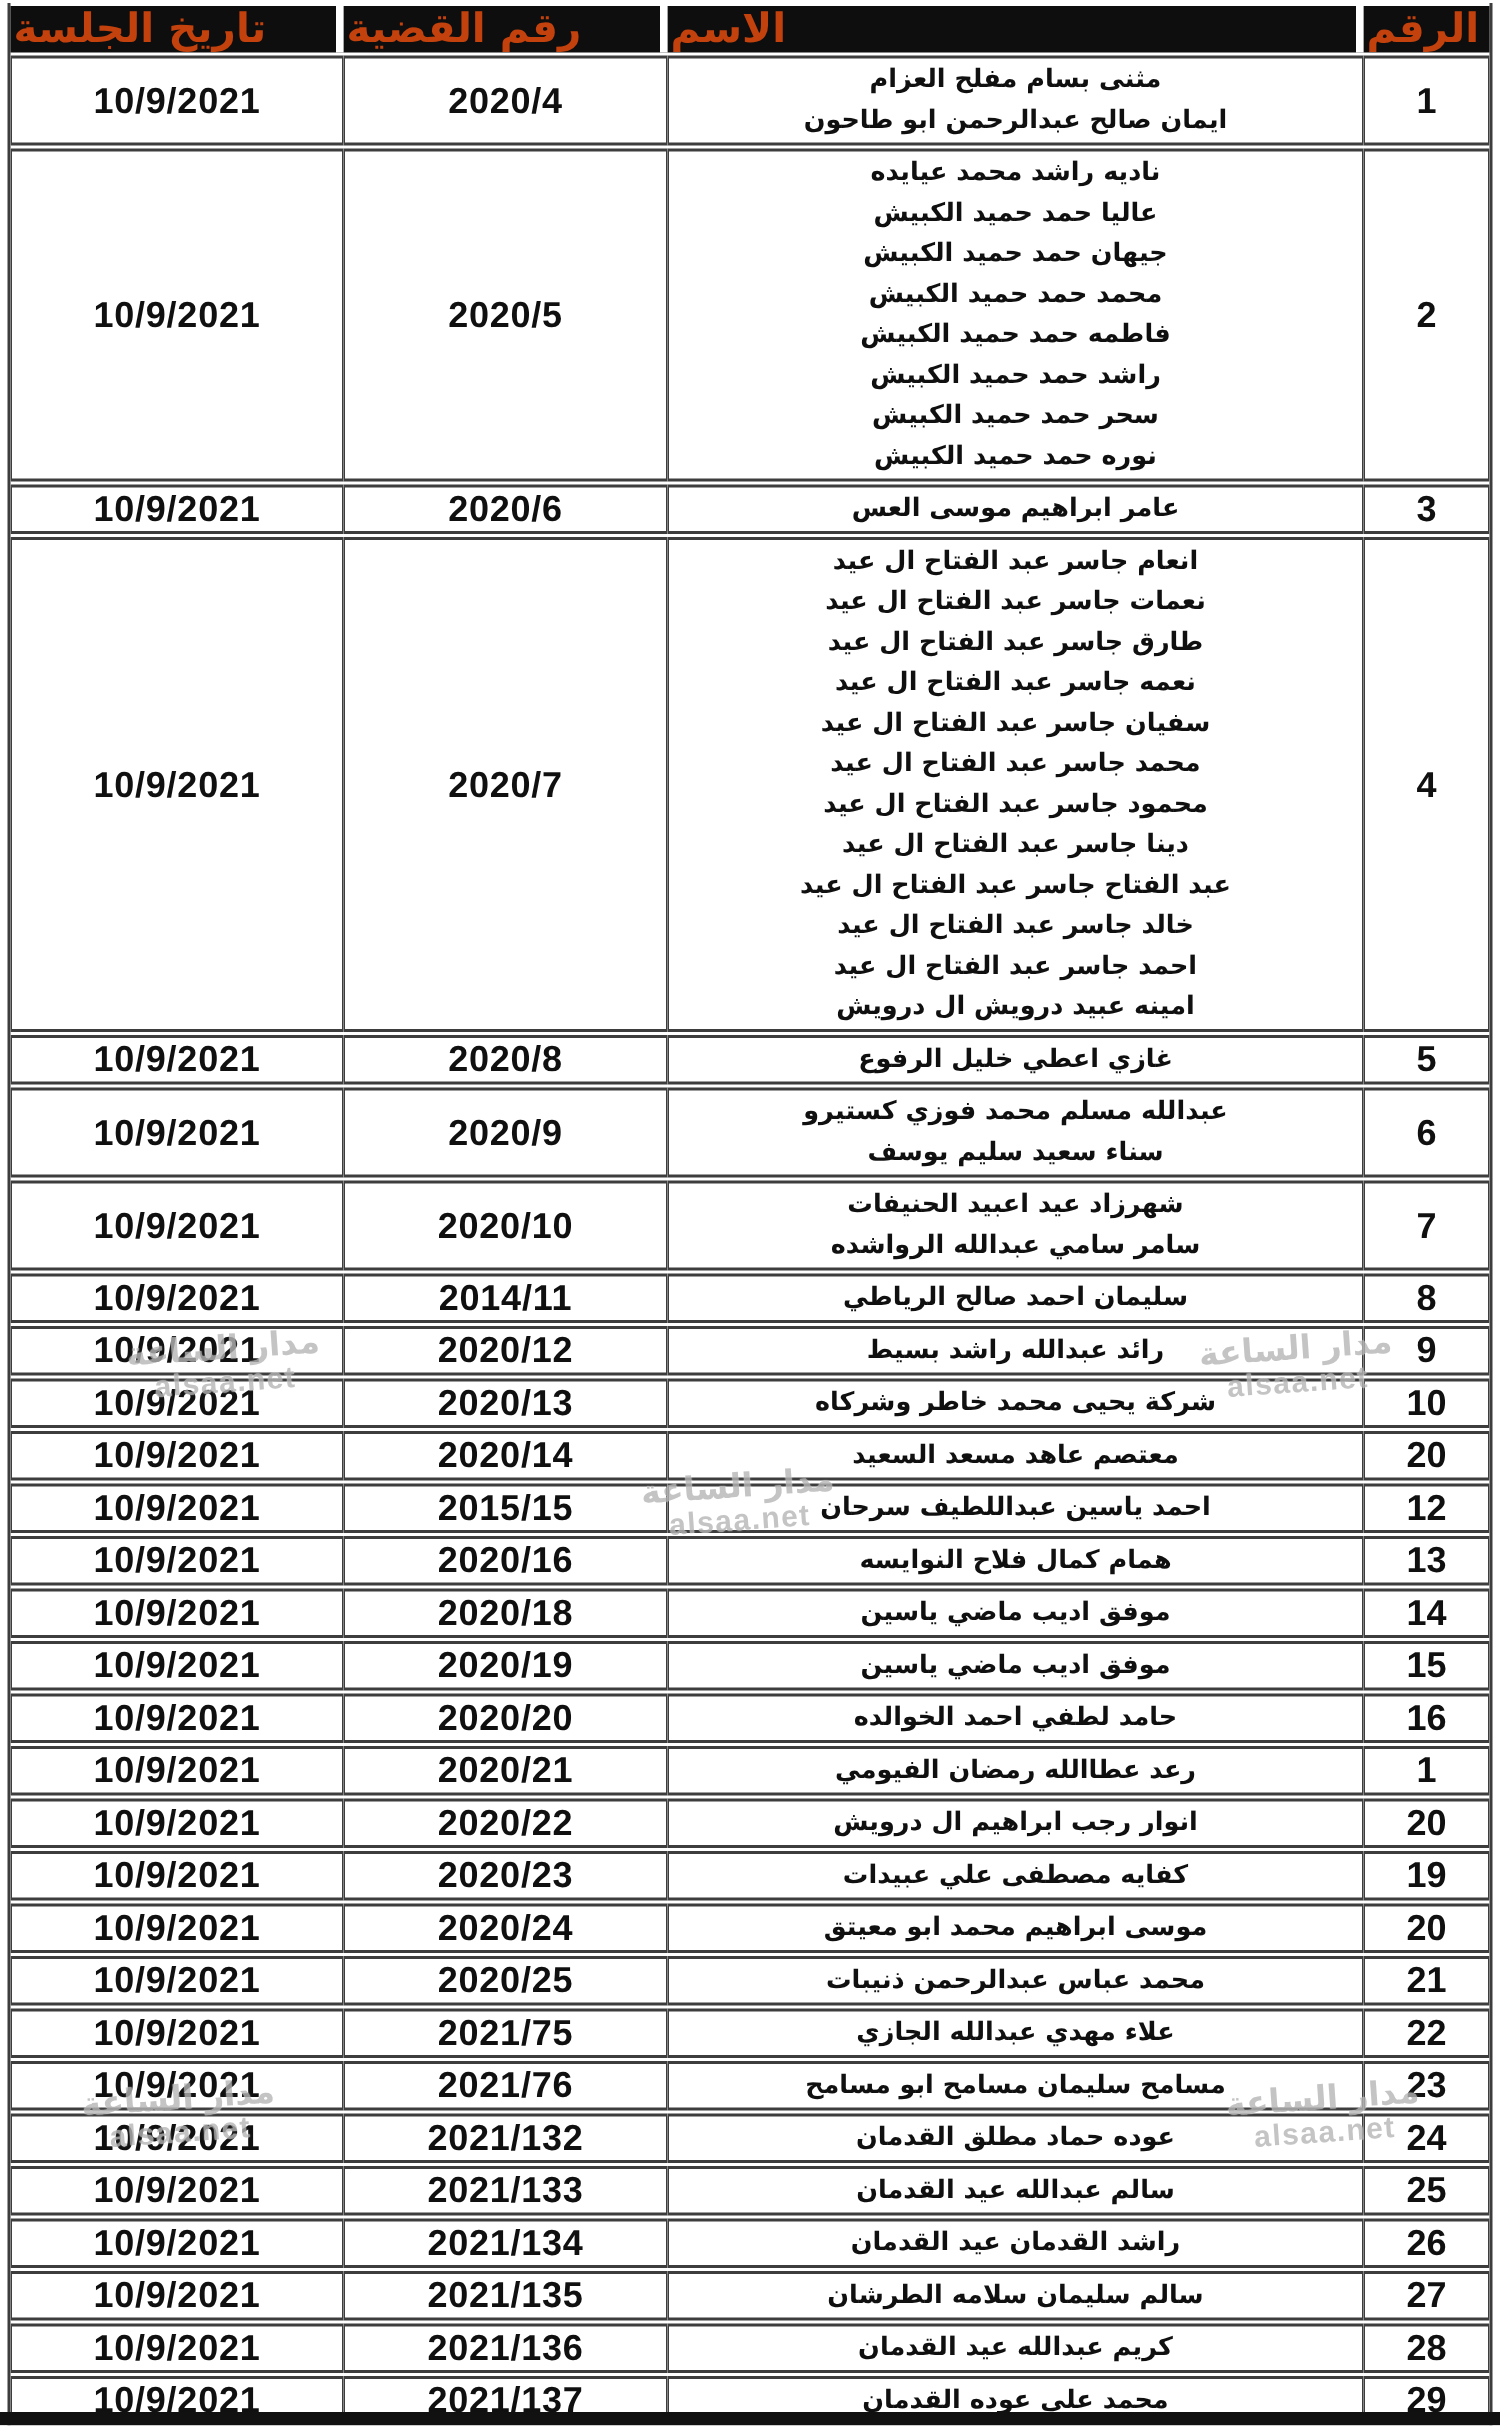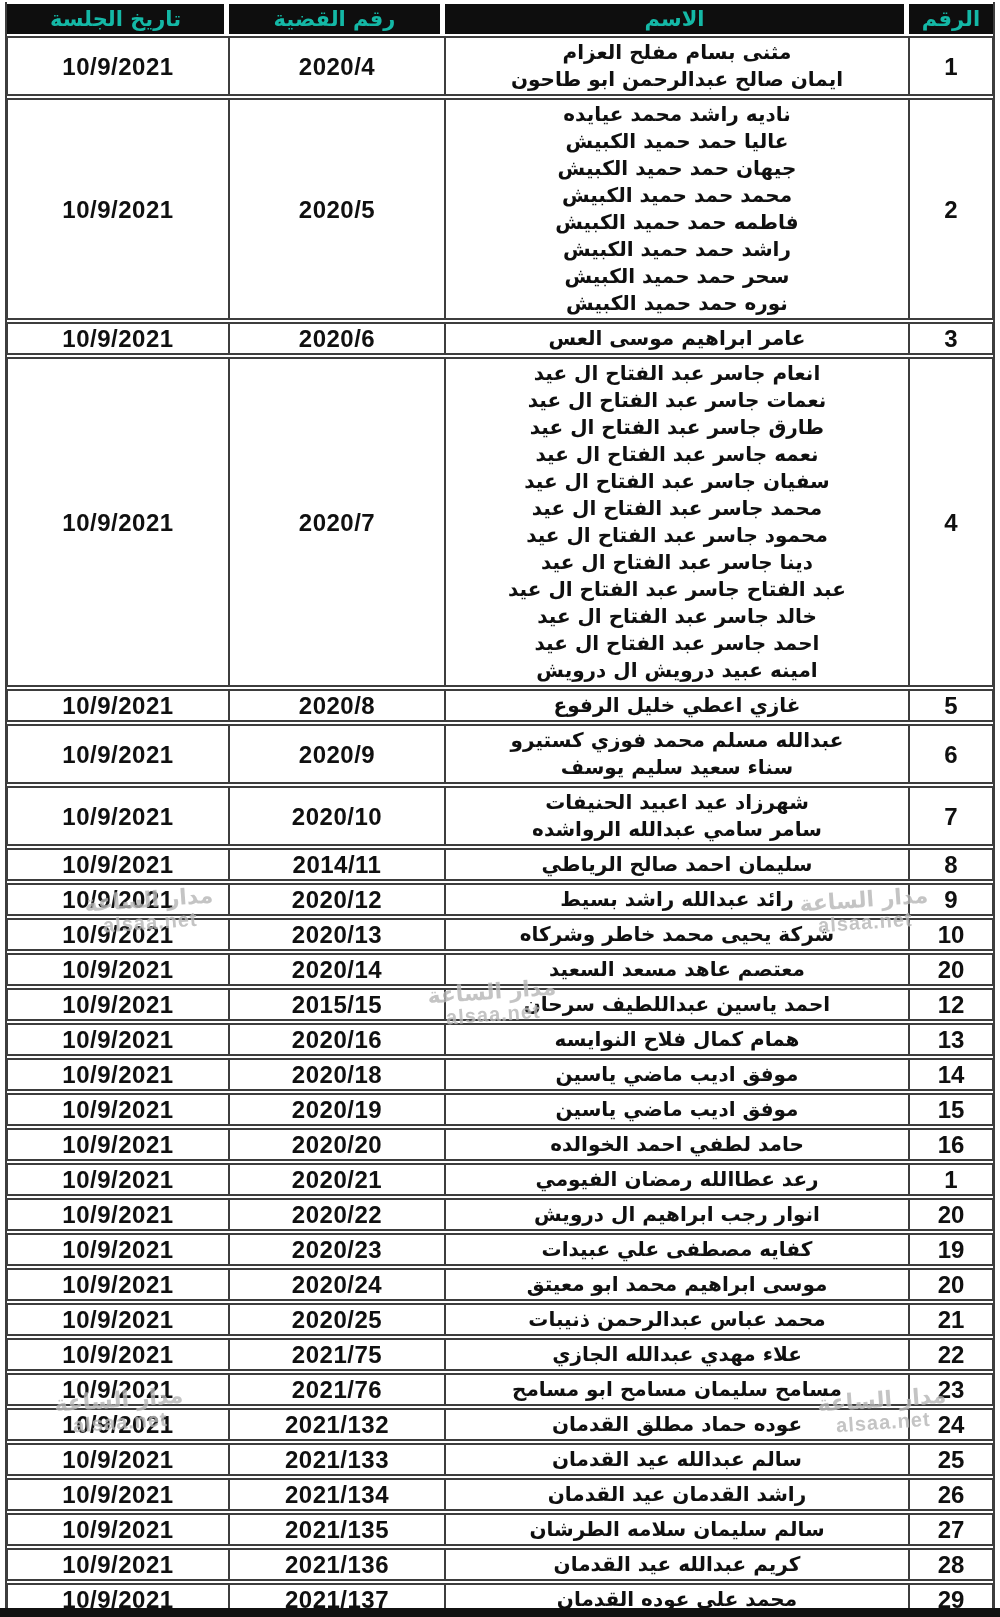--- a/index.html
+++ b/index.html
@@ -21,27 +21,27 @@
     table-layout:fixed;
     border-left:2px solid #3d3d3d;
     border-right:2px solid #3d3d3d;
   }
   table.case-table col.c-num  { width:84px;  }
   table.case-table col.c-name { width:464px; }
   table.case-table col.c-case { width:216px; }
   table.case-table col.c-date { width:222px; }
   thead th {
     background:#0e0e0e;
-    color:#14b8a6;
-    font-size:21px;
+    color:#c2410c;
+    font-size:27px;
     font-weight:bold;
     height:30px;
     padding:0 2px;
     box-sizing:border-box;
-    text-align:center;
+    text-align:left;
     vertical-align:middle;
   }
   thead th:not(:first-child) { border-right:5px solid #ffffff; }
   tbody td {
     border:2px solid #3d3d3d;
     border-left-width:1px;
     border-right-width:1px;
     padding:1px 4px;
     box-sizing:border-box;
     text-align:center;
@@ -49,21 +49,21 @@
     font-weight:bold;
     color:#101010;
     background:#ffffff;
   }
   td.col-num {
     font-family:"Liberation Sans", sans-serif;
     font-size:24px;
     line-height:27px;
   }
   td.col-name {
-    font-size:20px;
+    font-size:17px;
     line-height:27px;
     white-space:normal;
   }
   td.col-case, td.col-date {
     font-family:"Liberation Sans", sans-serif;
     font-size:24px;
     line-height:27px;
     direction:ltr;
     letter-spacing:0.5px;
     margin-top:28px;

